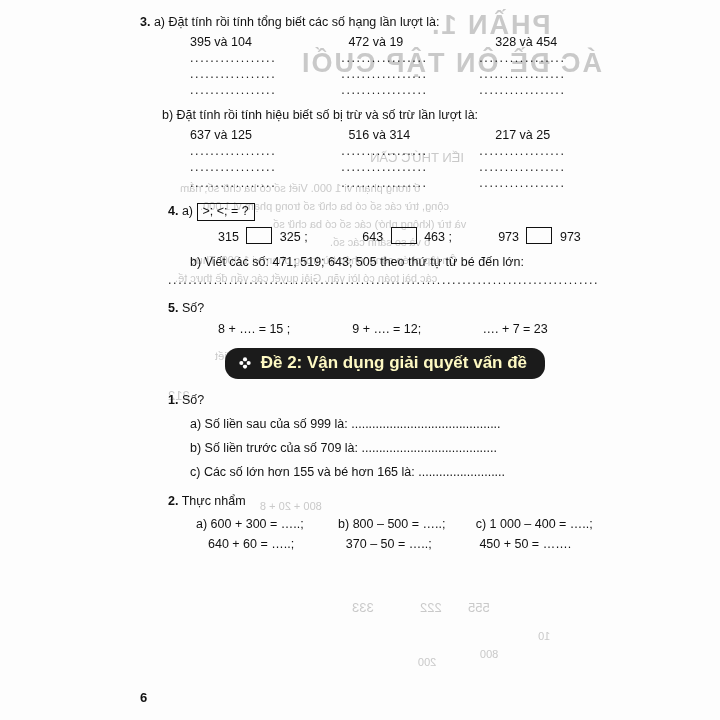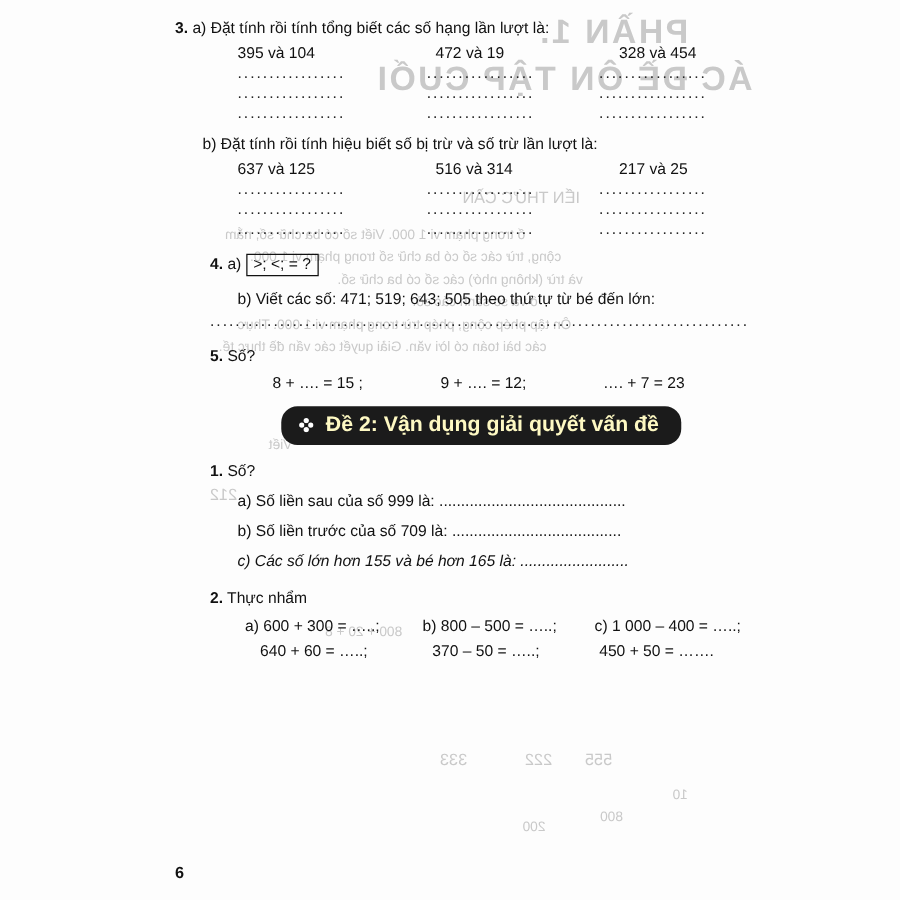--- a/index.html
+++ b/index.html
@@ -234,20 +234,37 @@
         <div class="c3">.................</div>
       </div>
     </div>
 
     <div class="sec">
       <p class="line">
         <span class="qnum">4.</span>
         <span>a)</span>
         <span class="boxed">&gt;; &lt;; = ?</span>
       </p>
+      <div class="cmprow">
+        <div class="cc1">
+          <span>315</span>
+          <span class="cmpbox"></span>
+          <span>325 ;</span>
+        </div>
+        <div class="cc2">
+          <span>643</span>
+          <span class="cmpbox"></span>
+          <span>463 ;</span>
+        </div>
+        <div class="cc3">
+          <span>973</span>
+          <span class="cmpbox"></span>
+          <span>973</span>
+        </div>
+      </div>
       <p class="line indent" style="margin-top:10px;">b) Viết các số: 471; 519; 643; 505 theo thứ tự từ bé đến lớn:</p>
       <div class="dotline" style="margin-top:3px;">.............................................................................................</div>
     </div>
 
     <div class="sec">
       <p class="line">
         <span class="qnum">5.</span>
         <span>Số?</span>
       </p>
       <div class="three-col" style="padding-left:50px;">
@@ -280,21 +297,21 @@
         <span>Số?</span>
       </p>
       <p class="line indent" style="margin-top:8px;">
         <span>a) Số liền sau của số 999 là:</span>
         <span>...........................................</span>
       </p>
       <p class="line indent" style="margin-top:8px;">
         <span>b) Số liền trước của số 709 là:</span>
         <span>.......................................</span>
       </p>
-      <p class="line indent" style="margin-top:8px;font-style:italic;">
+      <p class="line indent" style="margin-top:8px;">
         <span>c) Các số lớn hơn 155 và bé hơn 165 là:</span>
         <span>.........................</span>
       </p>
     </div>
 
     <div class="sec">
       <p class="line">
         <span class="qnum">2.</span>
         <span>Thực nhẩm</span>
       </p>

